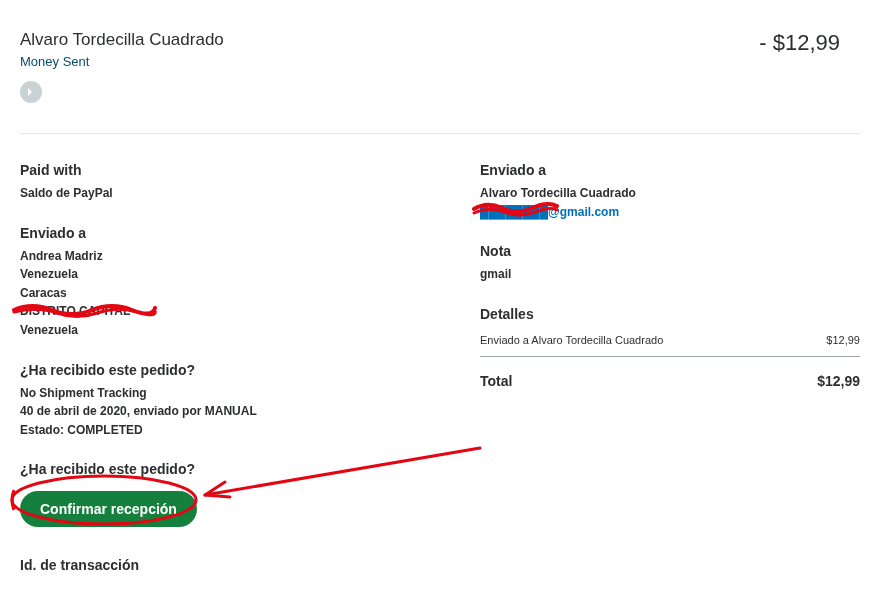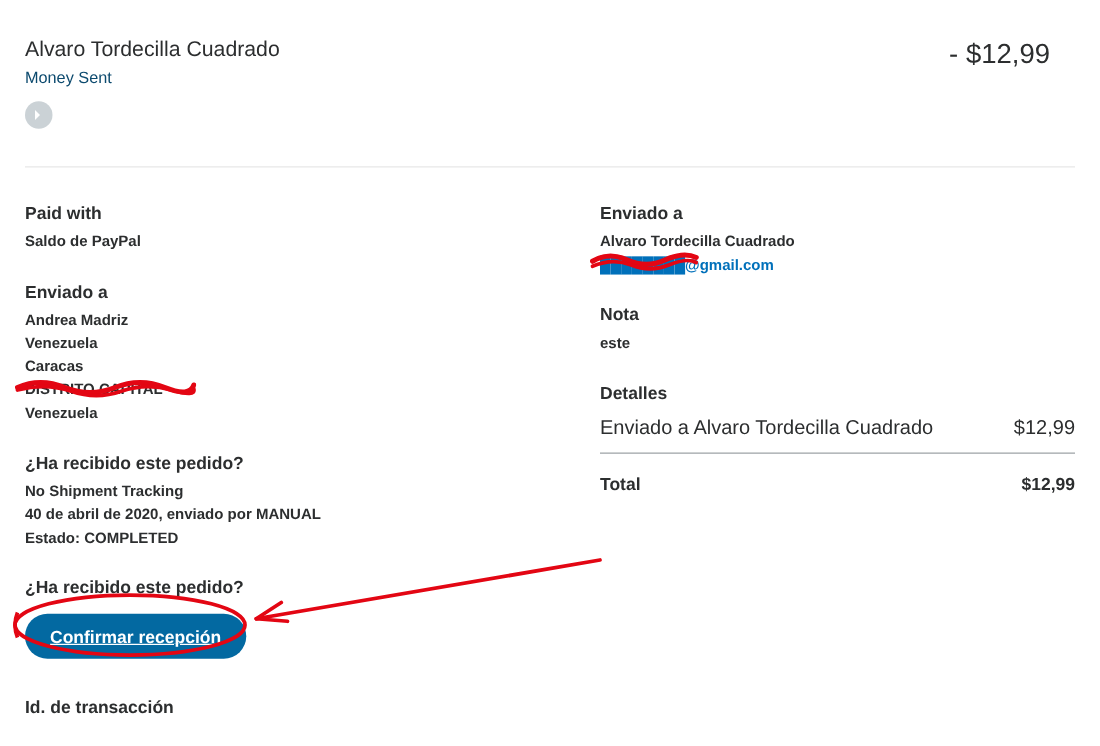--- a/index.html
+++ b/index.html
@@ -35,37 +35,36 @@
   display: flex;
   gap: 80px;
   padding-top: 28px;
 }
 .col { flex: 1; }
 .section { margin-bottom: 22px; }
 .section-title { font-weight: 700; font-size: 14px; color: #2c2e2f; margin-bottom: 6px; }
 .section-text { font-size: 12px; color: #2c2e2f; line-height: 1.55; font-weight: bold; }
 .email-link { color: #0070ba; text-decoration: none; }
 .btn {
-  background: #0369a1;
+  background: #15803d;
   color: #fff;
   border: none;
   border-radius: 22px;
   padding: 10px 20px;
   font-size: 14px;
   font-weight: 600;
   cursor: pointer;
   display: inline-block;
-  text-decoration: underline;
 }
 .details-row {
   display: flex;
   justify-content: space-between;
   padding: 6px 0 10px 0;
   border-bottom: 1px solid #9da3a6;
-  font-size: 16px;
+  font-size: 11px;
 }
 .total-row {
   display: flex;
   justify-content: space-between;
   padding-top: 16px;
   font-weight: 700;
   font-size: 14px;
   align-items: center;
 }
 .redacted {
@@ -149,21 +148,21 @@
         <a href="#" class="email-link"><span>████████</span><span>@gmail.com</span></a>
         <svg class="scribble" style="left:-8px; top:-4px; width:90px; height:22px;">
           <path d="M2 10 Q 15 2, 30 9 T 60 9 T 85 7" stroke="#e30613" stroke-width="4" fill="none" stroke-linecap="round"></path>
           <path d="M2 14 Q 18 7, 33 13 T 63 13 T 85 11" stroke="#e30613" stroke-width="3" fill="none" stroke-linecap="round"></path>
         </svg>
       </div>
     </div>
 
     <div class="section">
       <div class="section-title">Nota</div>
-      <div class="section-text">este</div>
+      <div class="section-text">gmail</div>
     </div>
 
     <div class="section">
       <div class="section-title">Detalles</div>
       <div class="details-row">
         <span>Enviado a Alvaro Tordecilla Cuadrado</span>
         <span>$12,99</span>
       </div>
       <div class="total-row">
         <span>Total</span>

